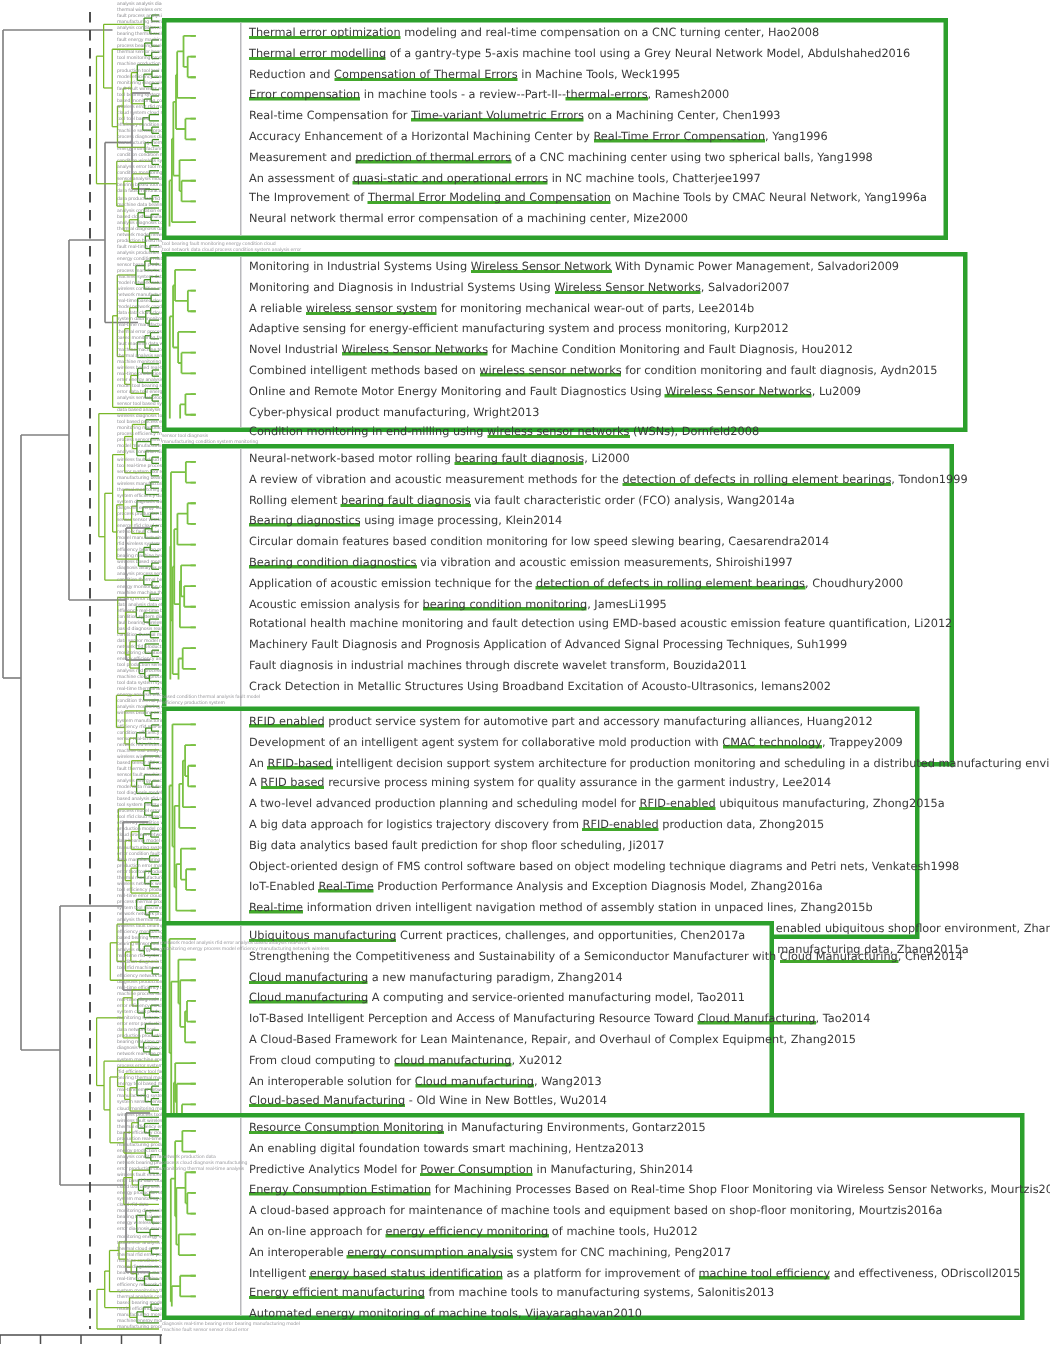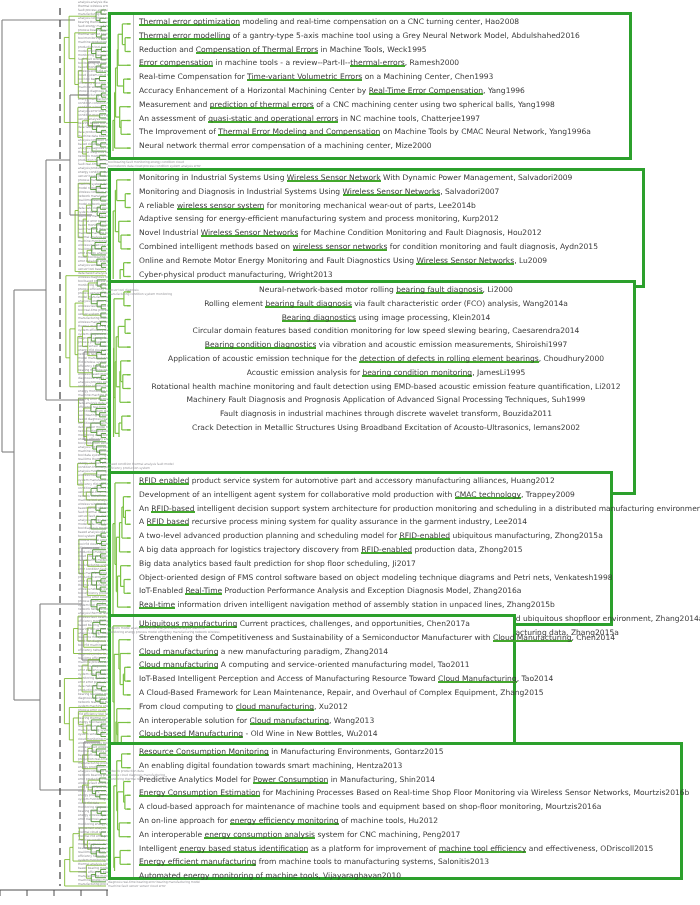--- a/index.html
+++ b/index.html
@@ -21,21 +21,21 @@
     font-size:3.1px;white-space:nowrap;color:#8e8e92;
     letter-spacing:-0.1px;overflow:hidden;
   }
   
   .callout{
     position:absolute;
     border:3px solid #2ca02c;
     background:#ffffff;
     box-sizing:border-box;
   }
-  .callout-inner{display:flex;height:100%;width:100%;}
+  .callout-inner{display:flex;height:100%;width:100%;gap:27px;}
   .mini-tree{flex:0 0 22px;position:relative;}
   .mini-tree svg{display:block;}
   .entry-list{
     flex:1 1 auto;position:relative;
     border-left:1px solid #b9b9bd;
     padding:0;
   }
   .entry{
     position:relative;
     font-size:7.55px;
@@ -1042,21 +1042,21 @@
         <div class="entry"><span>Adaptive sensing for energy-efficient manufacturing system and process monitoring, Kurp2012</span></div>
         <div class="entry"><span>Novel Industrial </span><span class="hl">Wireless Sensor Networks</span><span> for Machine Condition Monitoring and Fault Diagnosis, Hou2012</span></div>
         <div class="entry"><span>Combined intelligent methods based on </span><span class="hl">wireless sensor networks</span><span> for condition monitoring and fault diagnosis, Aydn2015</span></div>
         <div class="entry"><span>Online and Remote Motor Energy Monitoring and Fault Diagnostics Using </span><span class="hl">Wireless Sensor Networks</span><span>, Lu2009</span></div>
         <div class="entry"><span>Cyber-physical product manufacturing, Wright2013</span></div>
         <div class="entry"><span>Condition monitoring in end-milling using </span><span class="hl">wireless sensor networks</span><span> (WSNs), Dornfeld2008</span></div>
       </div>
   </div>
 </div>
 
-<div class="callout" style="left:108px;top:280px;width:528px;height:215px;text-align:center;">
+<div class="callout" style="left:108px;top:296px;width:528px;height:215px;">
   <div class="callout-inner">
     <div class="mini-tree">
         <svg width="22" height="154" viewBox="0 0 22 154">
           <g fill="none" stroke="#7ac143" stroke-width="1.2">
             <path d="M19.5 8.9 L16 8.9"></path>
             <path d="M19.5 22.700000000000003 L16 22.700000000000003"></path>
             <path d="M19.5 36.5 L16 36.5"></path>
             <path d="M19.5 50.300000000000004 L16 50.300000000000004"></path>
             <path d="M19.5 64.10000000000001 L16 64.10000000000001"></path>
             <path d="M19.5 77.9 L16 77.9"></path>
@@ -1101,20 +1101,21 @@
             <path d="M4.099078671137491 114.55625 L2.9658433755238858 114.55625"></path>
             <path d="M2.9658433755238858 15.8 L2.9658433755238858 114.55625"></path>
             <path d="M2.9658433755238858 65.17812500000001 L2.557843065261841 65.17812500000001"></path>
             <path d="M19.5 174.50000000000003 L2.557843065261841 174.50000000000003"></path>
             <path d="M2.557843065261841 65.17812500000001 L2.557843065261841 174.50000000000003"></path>
           </g>
         </svg>
       </div>
     <div class="entry-list">
         <div class="entry"><span>Neural-network-based motor rolling </span><span class="hl">bearing fault diagnosis</span><span>, Li2000</span></div>
+        <div class="entry"><span>A review of vibration and acoustic measurement methods for the </span><span class="hl">detection of defects in rolling element bearings</span><span>, Tondon1999</span></div>
         <div class="entry"><span>Rolling element </span><span class="hl">bearing fault diagnosis</span><span> via fault characteristic order (FCO) analysis, Wang2014a</span></div>
         <div class="entry"><span class="hl">Bearing diagnostics</span><span> using image processing, Klein2014</span></div>
         <div class="entry"><span>Circular domain features based condition monitoring for low speed slewing bearing, Caesarendra2014</span></div>
         <div class="entry"><span class="hl">Bearing condition diagnostics</span><span> via vibration and acoustic emission measurements, Shiroishi1997</span></div>
         <div class="entry"><span>Application of acoustic emission technique for the </span><span class="hl">detection of defects in rolling element bearings</span><span>, Choudhury2000</span></div>
         <div class="entry"><span>Acoustic emission analysis for </span><span class="hl">bearing condition monitoring</span><span>, JamesLi1995</span></div>
         <div class="entry"><span>Rotational health machine monitoring and fault detection using EMD-based acoustic emission feature quantification, Li2012</span></div>
         <div class="entry"><span>Machinery Fault Diagnosis and Prognosis Application of Advanced Signal Processing Techniques, Suh1999</span></div>
         <div class="entry"><span>Fault diagnosis in industrial machines through discrete wavelet transform, Bouzida2011</span></div>
         <div class="entry"><span>Crack Detection in Metallic Structures Using Broadband Excitation of Acousto-Ultrasonics, lemans2002</span></div>

